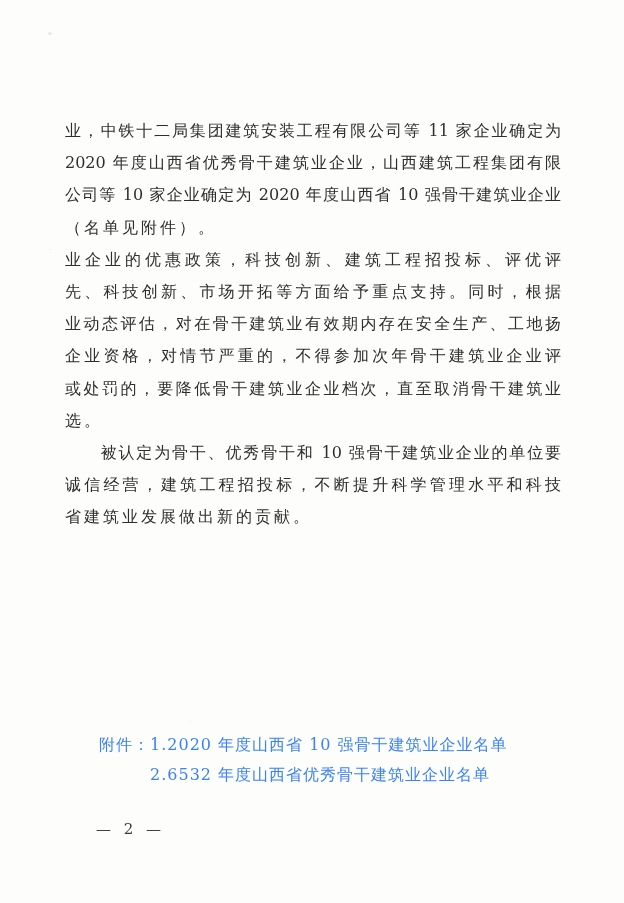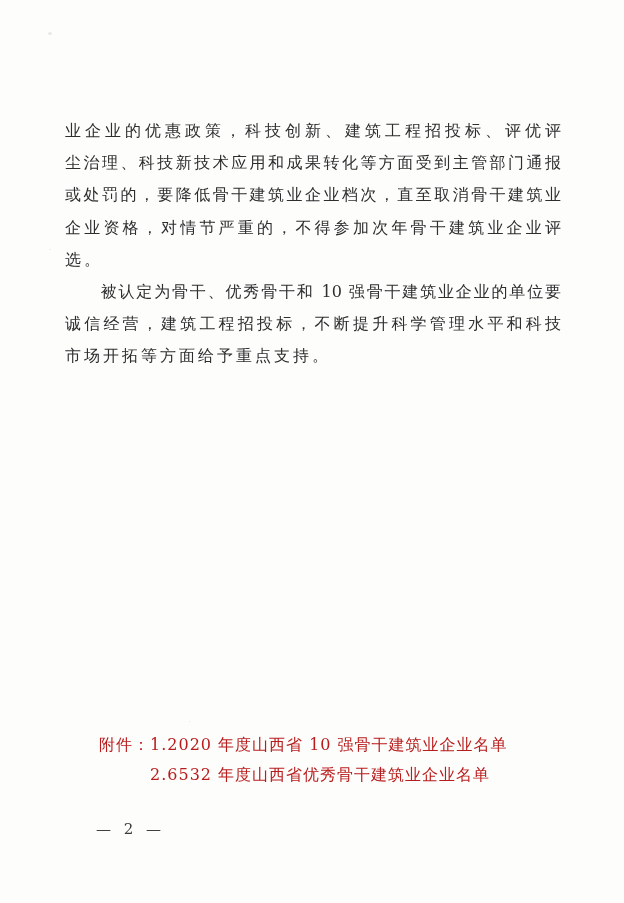--- a/index.html
+++ b/index.html
@@ -54,48 +54,55 @@
     top: 730px;
     width: 530px;
   }
   .att-line {
     font-size: 16px;
     line-height: 30px;
     height: 30px;
     text-align: left;
     text-align-last: left;
     letter-spacing: 1px;
-    color: #b91c1c;
+    color: #3b82f6;
   }
   .page-number {
     position: absolute;
     left: 96px;
     top: 820px;
     font-size: 15px;
     letter-spacing: 4px;
     color: #3a3a3a;
   }
 </style>
 </head>
 <body>
 
 <div class="page">
 
   <div class="body-text">
     <div class="para">
+        <div class="line">业，中铁十二局集团建筑安装工程有限公司等 11 家企业确定为</div>
+        <div class="line">2020 年度山西省优秀骨干建筑业企业，山西建筑工程集团有限</div>
+        <div class="line">公司等 10 家企业确定为 2020 年度山西省 10 强骨干建筑业企业</div>
+        <div class="line para-end">（名单见附件）。</div>
+      </div>
+    <div class="para">
         <div class="line">业企业的优惠政策，科技创新、建筑工程招投标、评优评</div>
-        <div class="line">尘治理、科技新技术应用和成果转化等方面受到主管部门通报</div>
+        <div class="line">先、科技创新、市场开拓等方面给予重点支持。同时，根据</div>
+        <div class="line">业动态评估，对在骨干建筑业有效期内存在安全生产、工地扬</div>
+        <div class="line">企业资格，对情节严重的，不得参加次年骨干建筑业企业评</div>
         <div class="line">或处罚的，要降低骨干建筑业企业档次，直至取消骨干建筑业</div>
-        <div class="line">企业资格，对情节严重的，不得参加次年骨干建筑业企业评</div>
         <div class="line para-end">选。</div>
       </div>
     <div class="para">
         <div class="line">　　被认定为骨干、优秀骨干和 10 强骨干建筑业企业的单位要</div>
         <div class="line">诚信经营，建筑工程招投标，不断提升科学管理水平和科技</div>
-        <div class="line para-end">市场开拓等方面给予重点支持。</div>
+        <div class="line para-end">省建筑业发展做出新的贡献。</div>
       </div>
   </div>
 
   <div class="attachment">
       <div class="att-line">　　附件：1.2020 年度山西省 10 强骨干建筑业企业名单</div>
       <div class="att-line">　　　　　2.6532 年度山西省优秀骨干建筑业企业名单</div>
     </div>
 
   <div class="page-number">— 2 —</div>
 

